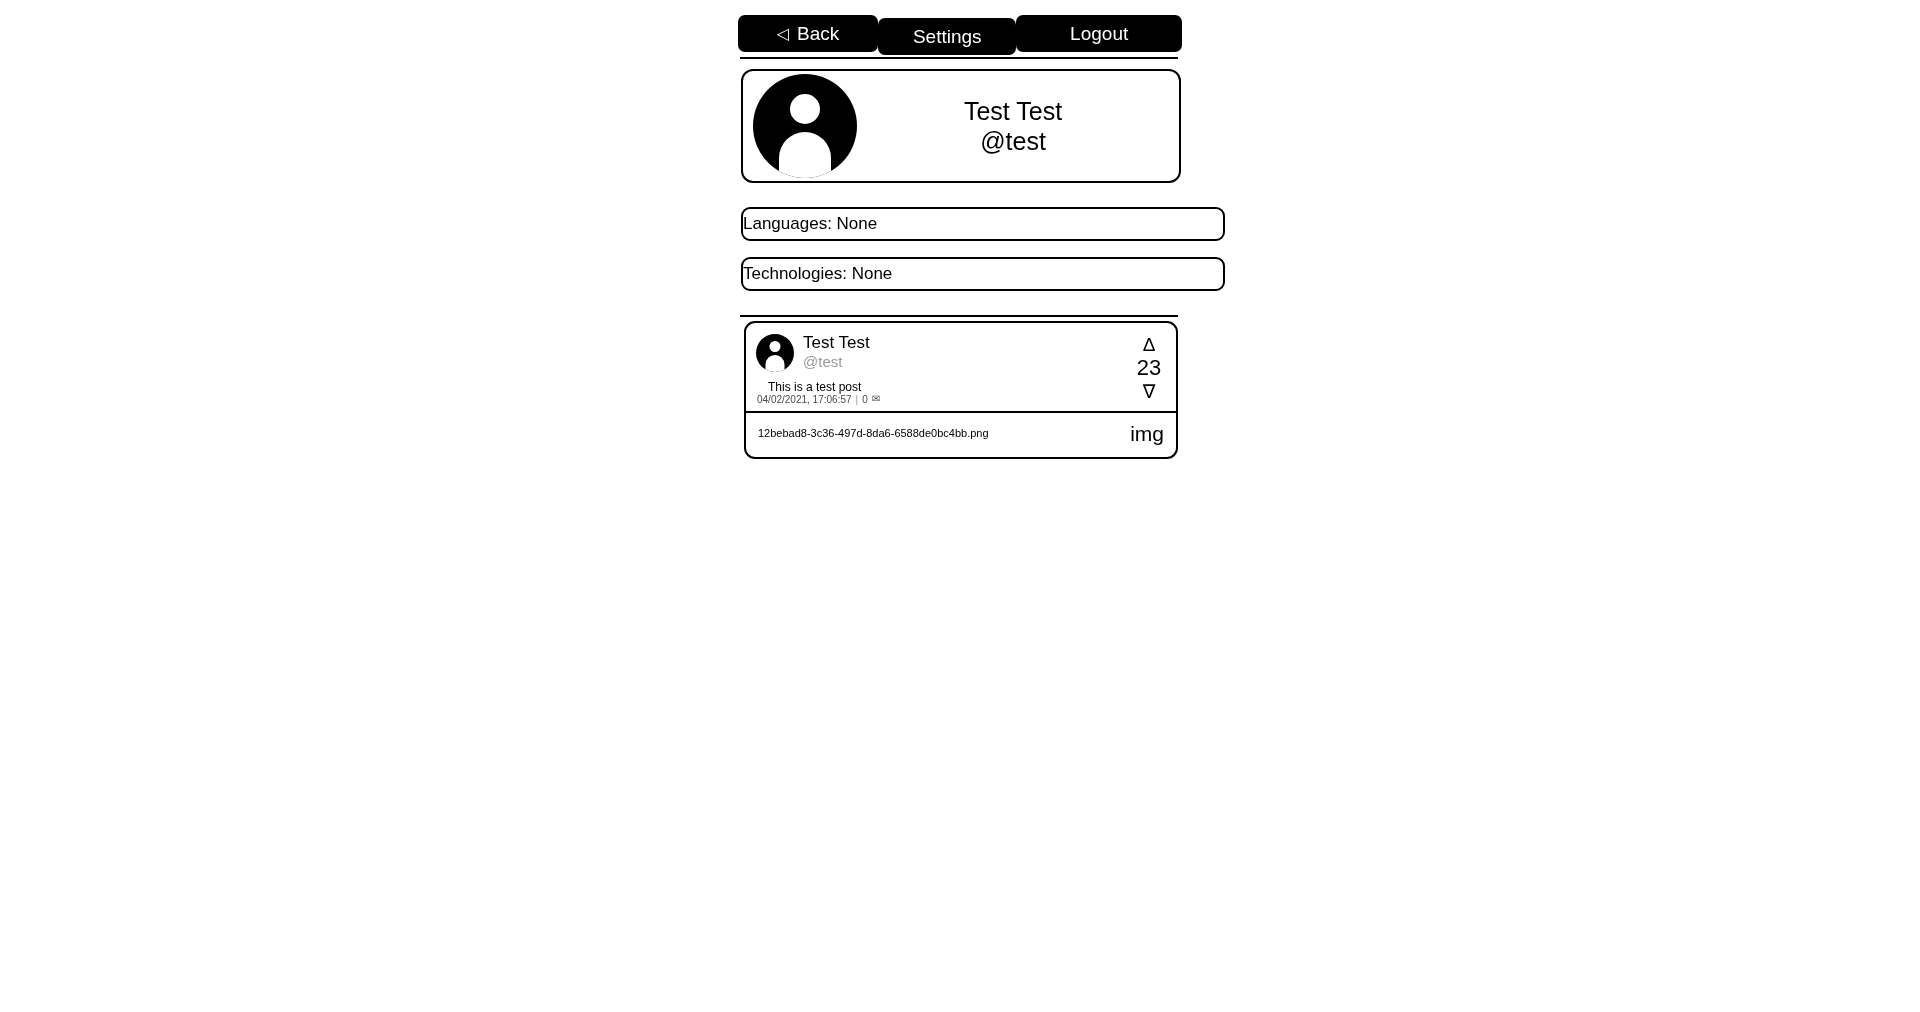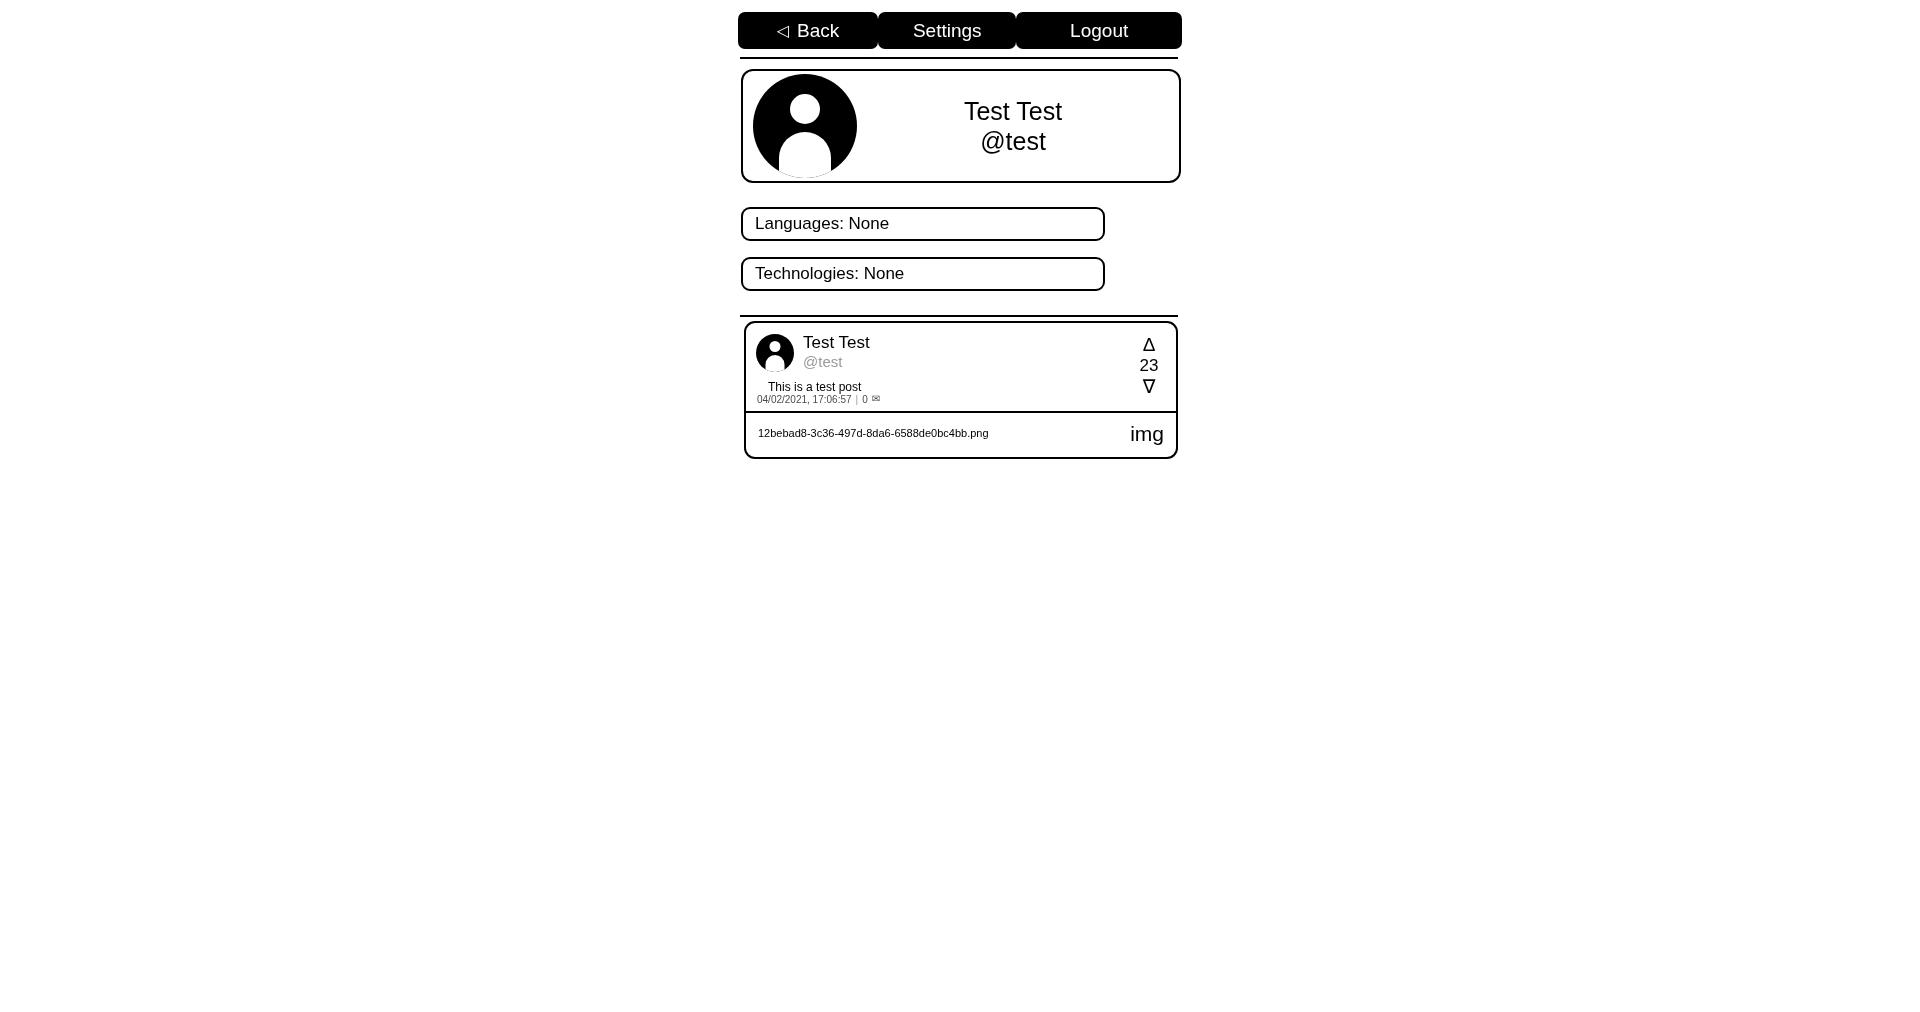--- a/index.html
+++ b/index.html
@@ -40,21 +40,21 @@
     font-family: "Liberation Sans", sans-serif;
     padding: 0 22px;
     cursor: pointer;
     display: flex;
     align-items: center;
     justify-content: center;
     gap: 8px;
     line-height: 1;
   }
   .nav-btn.back { width: 142px; }
-  .nav-btn.settings { width: 140px; }
+  .nav-btn.settings { width: 140px; margin-top: 6px; }
   .nav-btn.logout { width: 168px; }
   .back-arrow {
     font-size: 16px;
     line-height: 1;
     display: inline-block;
   }
 
   
   .divider {
     position: absolute;
@@ -120,28 +120,28 @@
     font-size: 25px;
   }
   .profile-handle {
     font-size: 25px;
   }
 
   
   .info-row {
     position: absolute;
     left: 741px;
-    width: 364px;
+    width: 484px;
     height: 34px;
     border: 2px solid #000000;
     border-radius: 9px;
     background: #ffffff;
     display: flex;
     align-items: center;
-    padding-left: 12px;
+    padding-left: 0;
     font-size: 17px;
   }
   .info-row.languages { top: 207px; }
   .info-row.technologies { top: 257px; }
 
   
   .post-card {
     position: absolute;
     top: 321px;
     left: 744px;
@@ -230,21 +230,21 @@
     justify-content: flex-start;
     gap: 3px;
     padding-top: 3px;
   }
   .vote-arrow {
     font-size: 19px;
     line-height: 1;
     cursor: pointer;
     user-select: none;
   }
-  .vote-count { font-size: 17px; line-height: 1; }
+  .vote-count { font-size: 22px; line-height: 1; }
 
   .post-attachment {
     display: flex;
     align-items: center;
     justify-content: space-between;
     padding: 9px 12px 11px 12px;
     gap: 12px;
   }
   .attachment-name {
     font-size: 11px;

